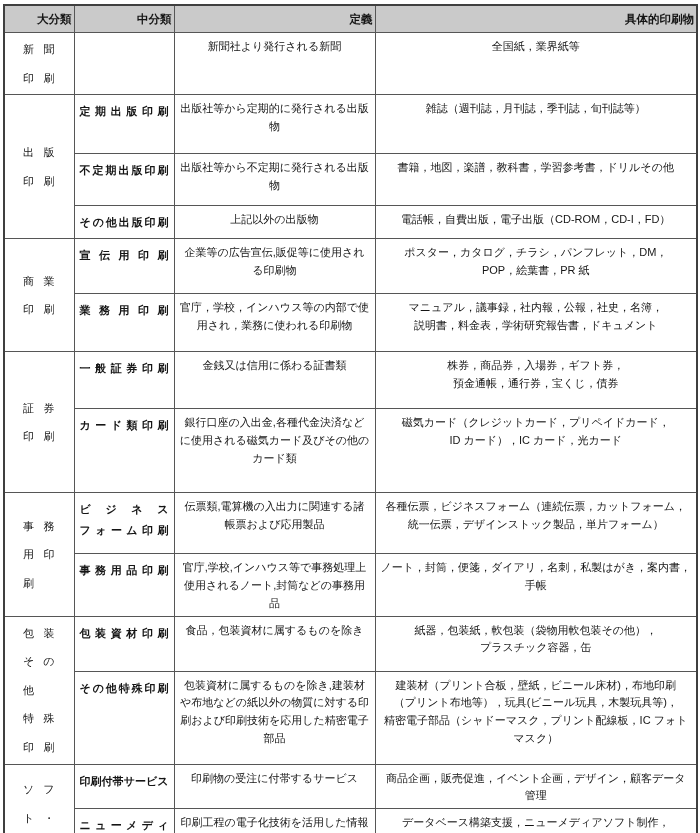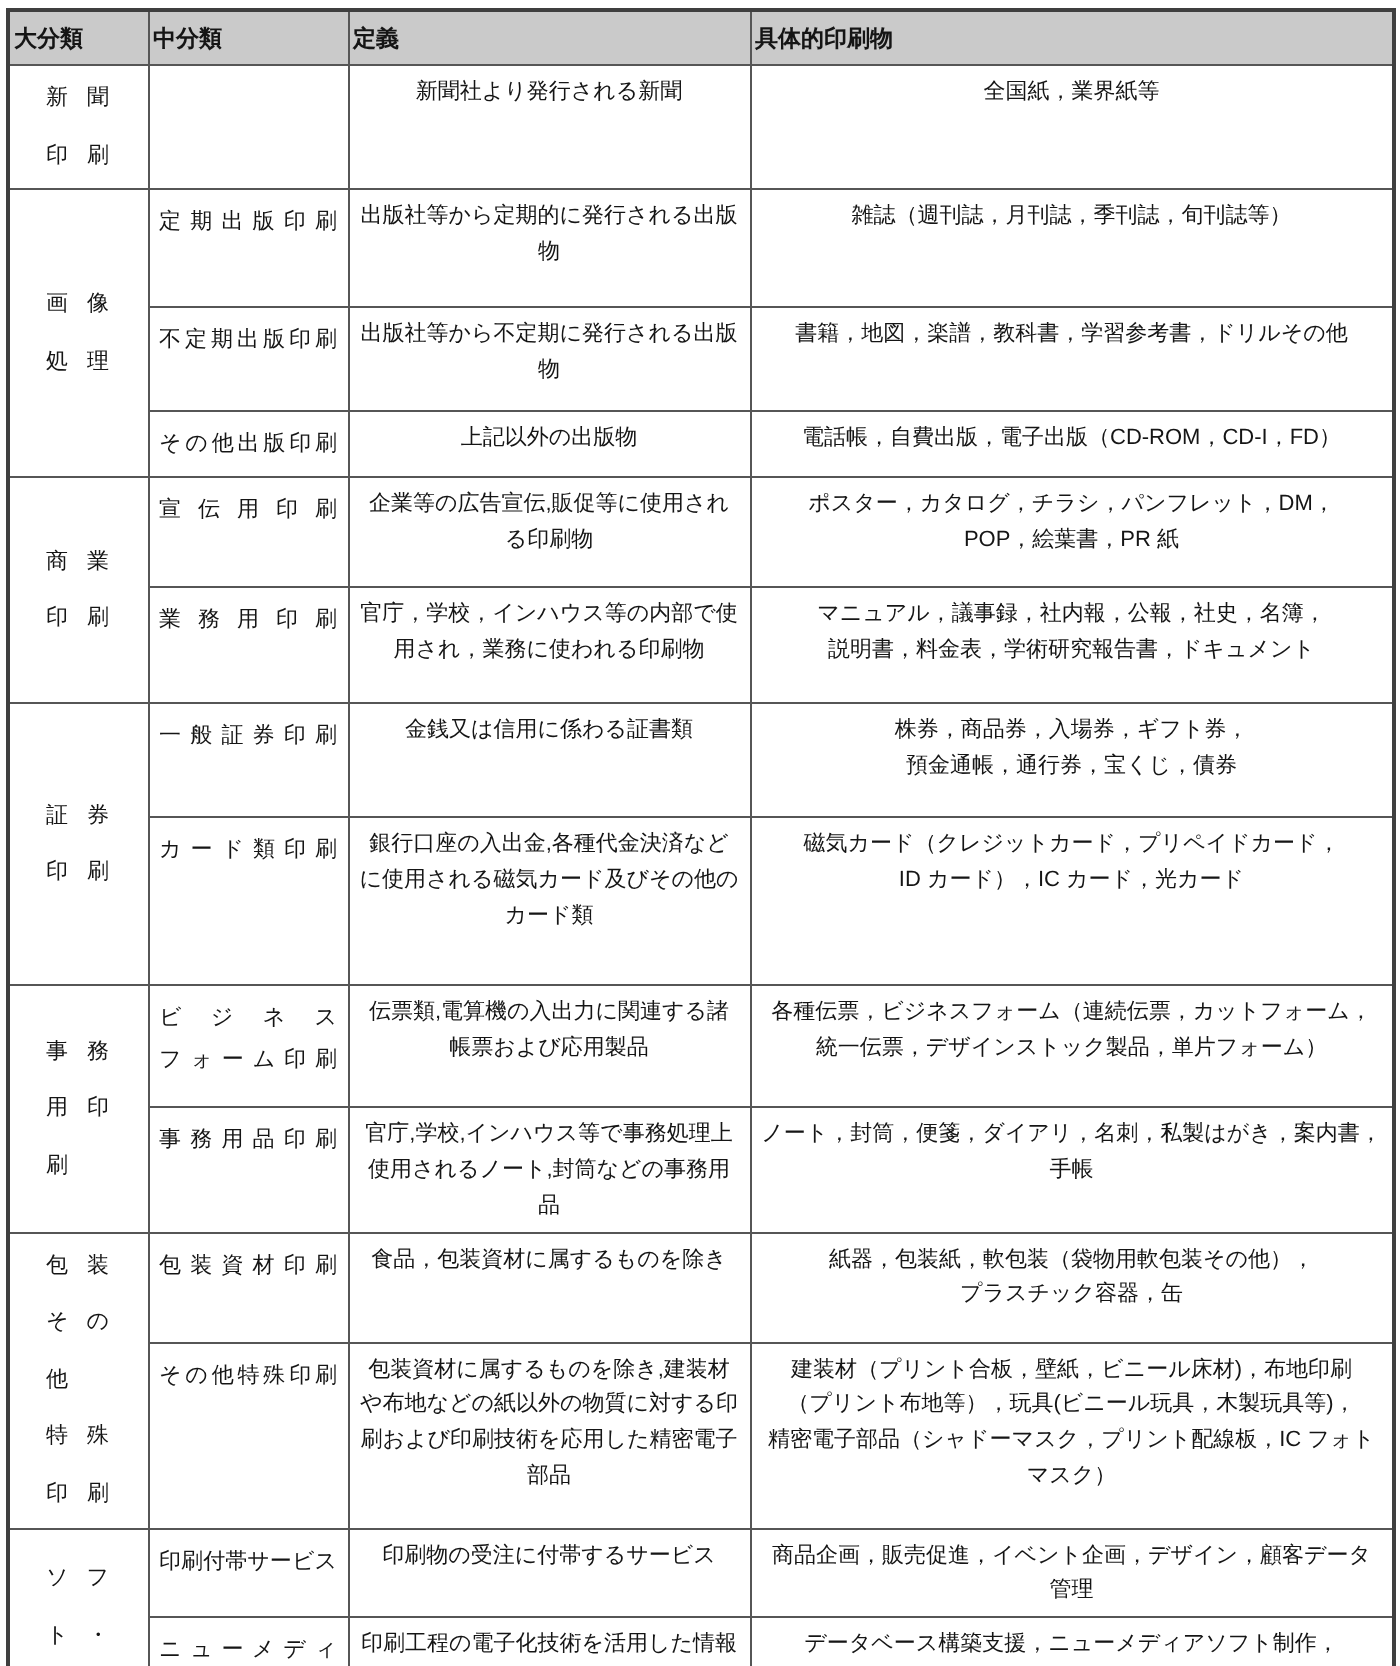--- a/index.html
+++ b/index.html
@@ -25,21 +25,21 @@
   table.cls td {
     border: 1px solid #565656;
     font-size: 11px;
     color: #151515;
     overflow: hidden;
   }
   table.cls th {
     background: #cacaca;
     height: 22px;
     font-weight: bold;
-    text-align: left;
+    text-align: right;
     padding: 2px 2px;
     font-size: 11.5px;
   }
   td.c-def, td.c-ex {
     vertical-align: top;
     padding: 5px 5px 3px 5px;
     line-height: 1.62;
     text-align: center;
   }
   td.c-ex { white-space: pre-line; }
@@ -52,20 +52,21 @@
     white-space: pre-line;
     letter-spacing: 1px;
   }
   td.c-mid {
     vertical-align: top;
     text-align: justify;
     text-align-last: justify;
     padding: 6px 5px 3px 5px;
     line-height: 1.85;
     white-space: pre-line;
+    font-weight: bold;
   }
 </style>
 </head>
 <body>
 
 <div class="page">
   <table class="cls">
     <colgroup>
       <col style="width:70px">
       <col style="width:100px">
@@ -81,21 +82,21 @@
       </tr>
     </thead>
     <tbody id="table-body">
         <tr style="height: 28px;">
           <td class="c-major" rowspan="1">新聞印刷</td>
           <td class="c-mid"></td>
           <td class="c-def">新聞社より発行される新聞</td>
           <td class="c-ex">全国紙，業界紙等</td>
         </tr>
         <tr style="height: 59px;">
-          <td class="c-major" rowspan="3">画像処理</td>
+          <td class="c-major" rowspan="3">出版印刷</td>
           <td class="c-mid">定期出版印刷</td>
           <td class="c-def">出版社等から定期的に発行される出版物</td>
           <td class="c-ex">雑誌（週刊誌，月刊誌，季刊誌，旬刊誌等）</td>
         </tr>
         <tr style="height: 52px;">
           <td class="c-mid">不定期出版印刷</td>
           <td class="c-def">出版社等から不定期に発行される出版物</td>
           <td class="c-ex">書籍，地図，楽譜，教科書，学習参考書，ドリルその他</td>
         </tr>
         <tr style="height: 33px; padding-left: 16px;">

